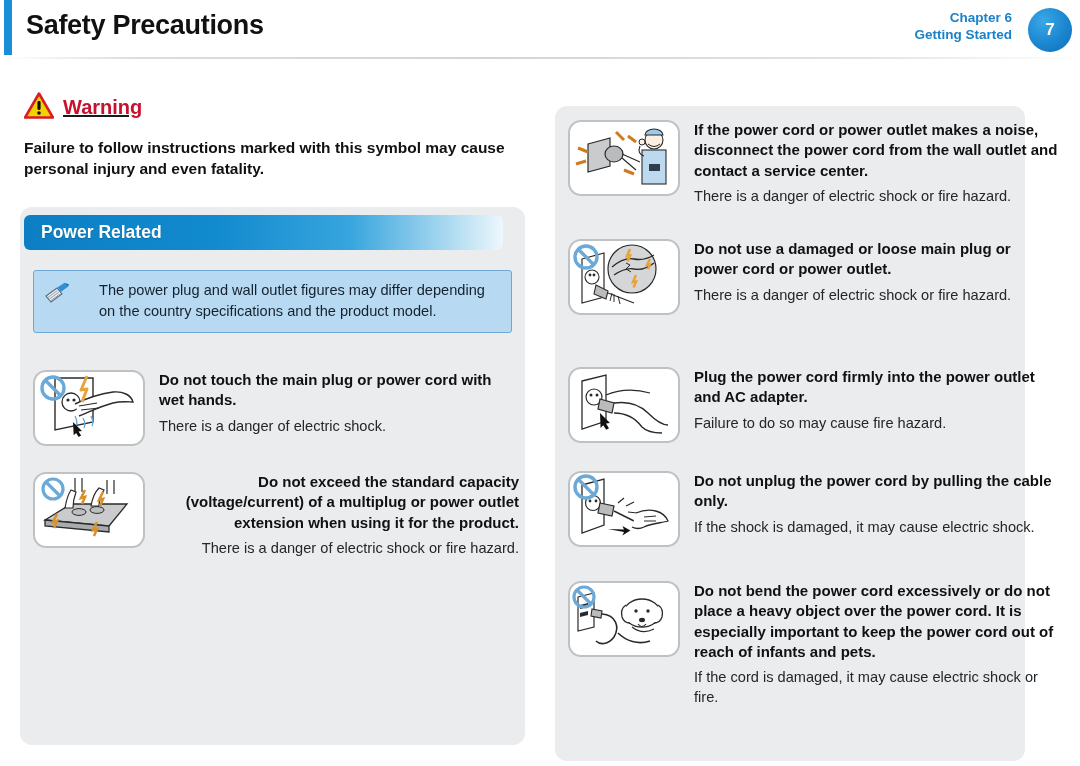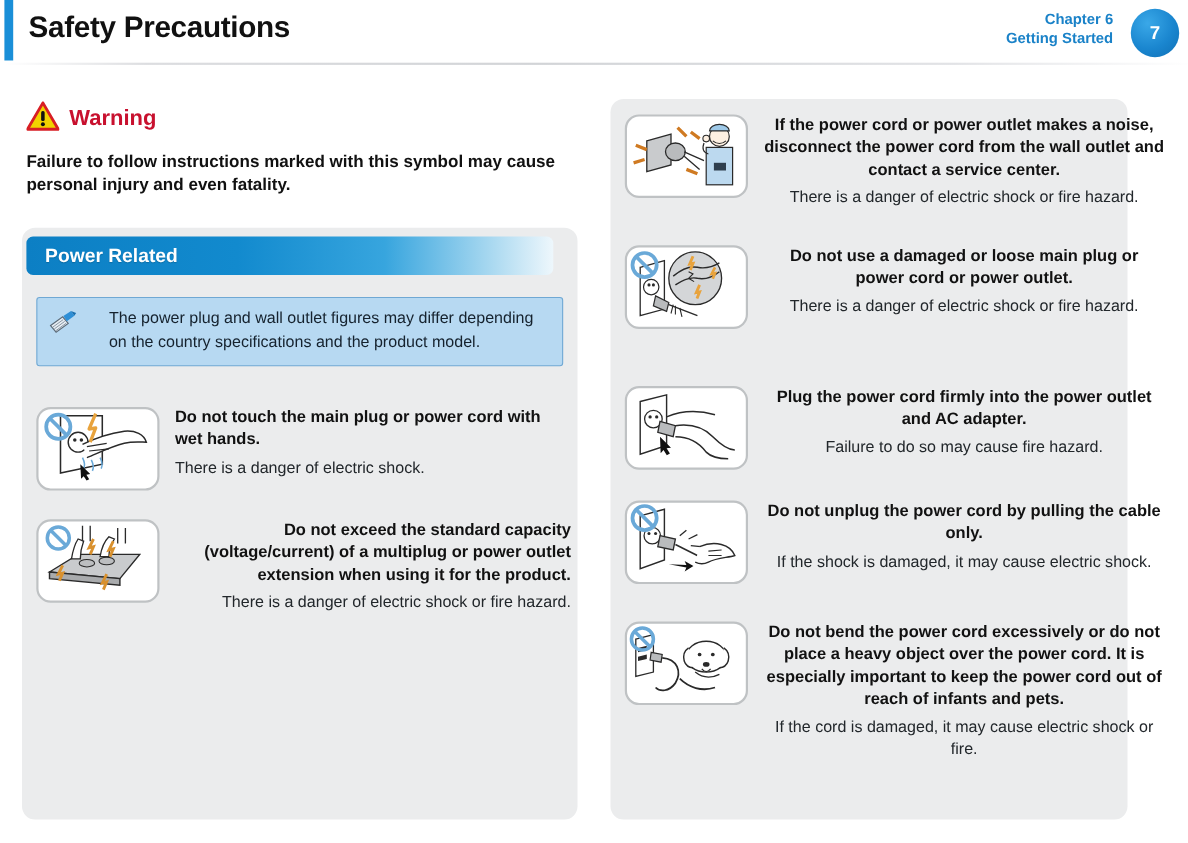--- a/index.html
+++ b/index.html
@@ -40,36 +40,36 @@
     position:absolute;right:12px;top:8px;
     width:44px;height:44px;border-radius:50%;
     background:radial-gradient(circle at 35% 30%,#3aa8e8 0%,#1a86cf 55%,#0f6fb4 100%);
     color:#ffffff;font-size:17px;font-weight:bold;
     display:flex;align-items:center;justify-content:center;
   }
 
   
   .warn-head{
     position:absolute;left:24px;top:92px;
-    display:flex;align-items:center;gap:9px;
+    display:flex;align-items:center;gap:9px;text-decoration:underline;
   }
   .warn-label{
     font-size:20px;font-weight:bold;color:#c8102e;
   }
   .warn-body{
     position:absolute;left:24px;top:137px;width:495px;
     font-size:15.5px;font-weight:bold;line-height:1.38;color:#111;
   }
 
   
   .panel{
     position:absolute;background:#ebeced;border-radius:12px;
   }
   .panel-left{left:20px;top:207px;width:505px;height:538px;}
-  .panel-right{left:555px;top:90px;width:470px;height:655px;text-align:center;}
+  .panel-right{left:555px;top:106px;width:470px;height:655px;}
 
   
   .banner{
     position:absolute;left:4px;top:8px;width:479px;height:35px;
     border-radius:6px;
     background:linear-gradient(to right,#0c7fc4 0%,#128ace 40%,#37a5de 68%,#a8d8f0 88%,#eef7fc 100%);
     display:flex;align-items:center;
   }
   .banner-text{
     color:#ffffff;font-size:17.5px;font-weight:bold;padding-left:17px;

